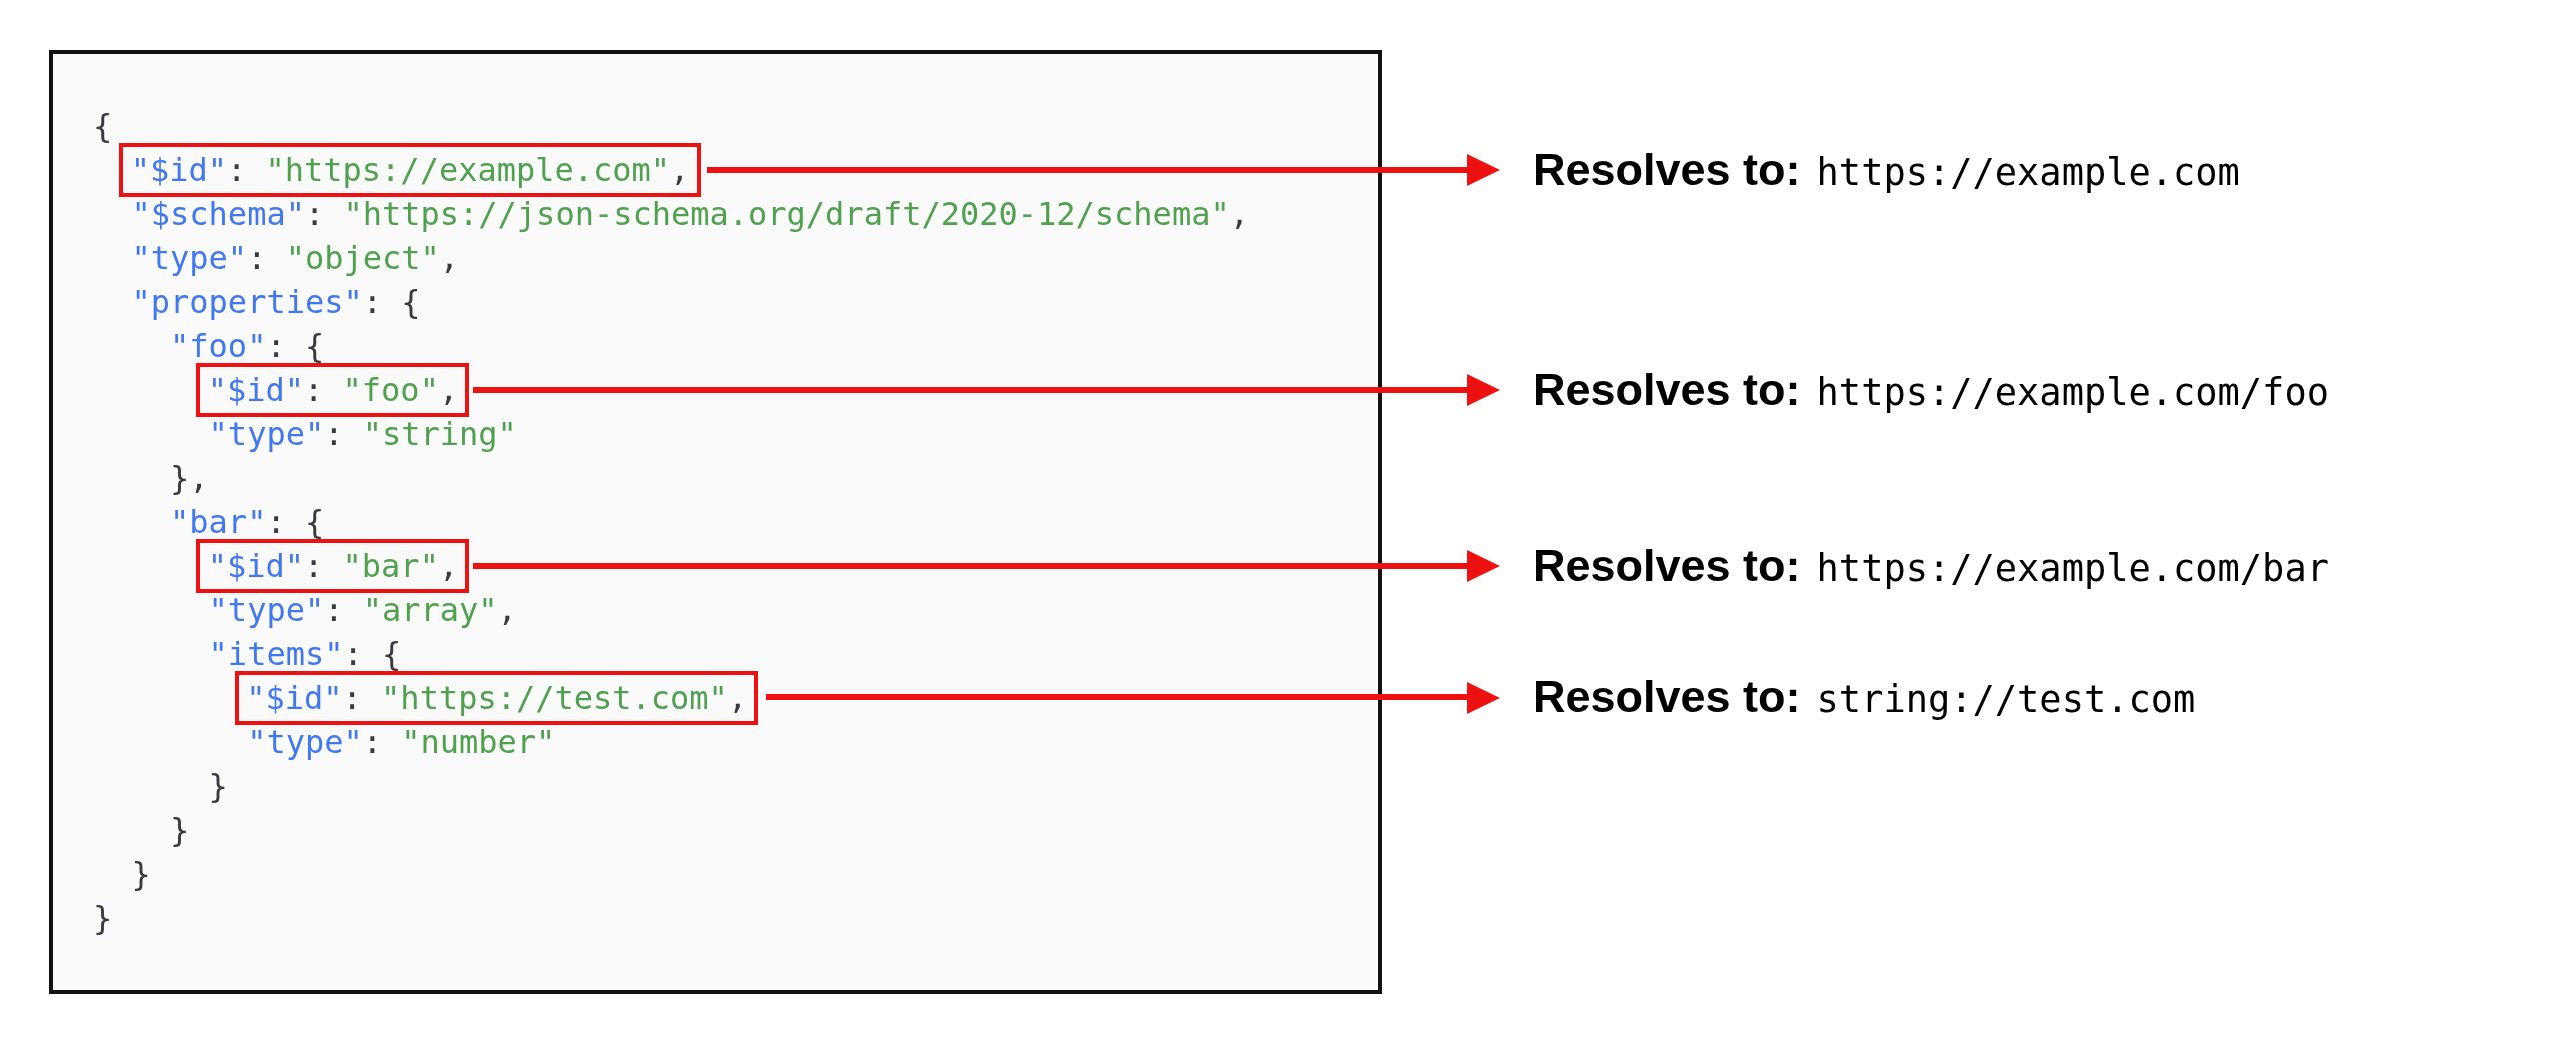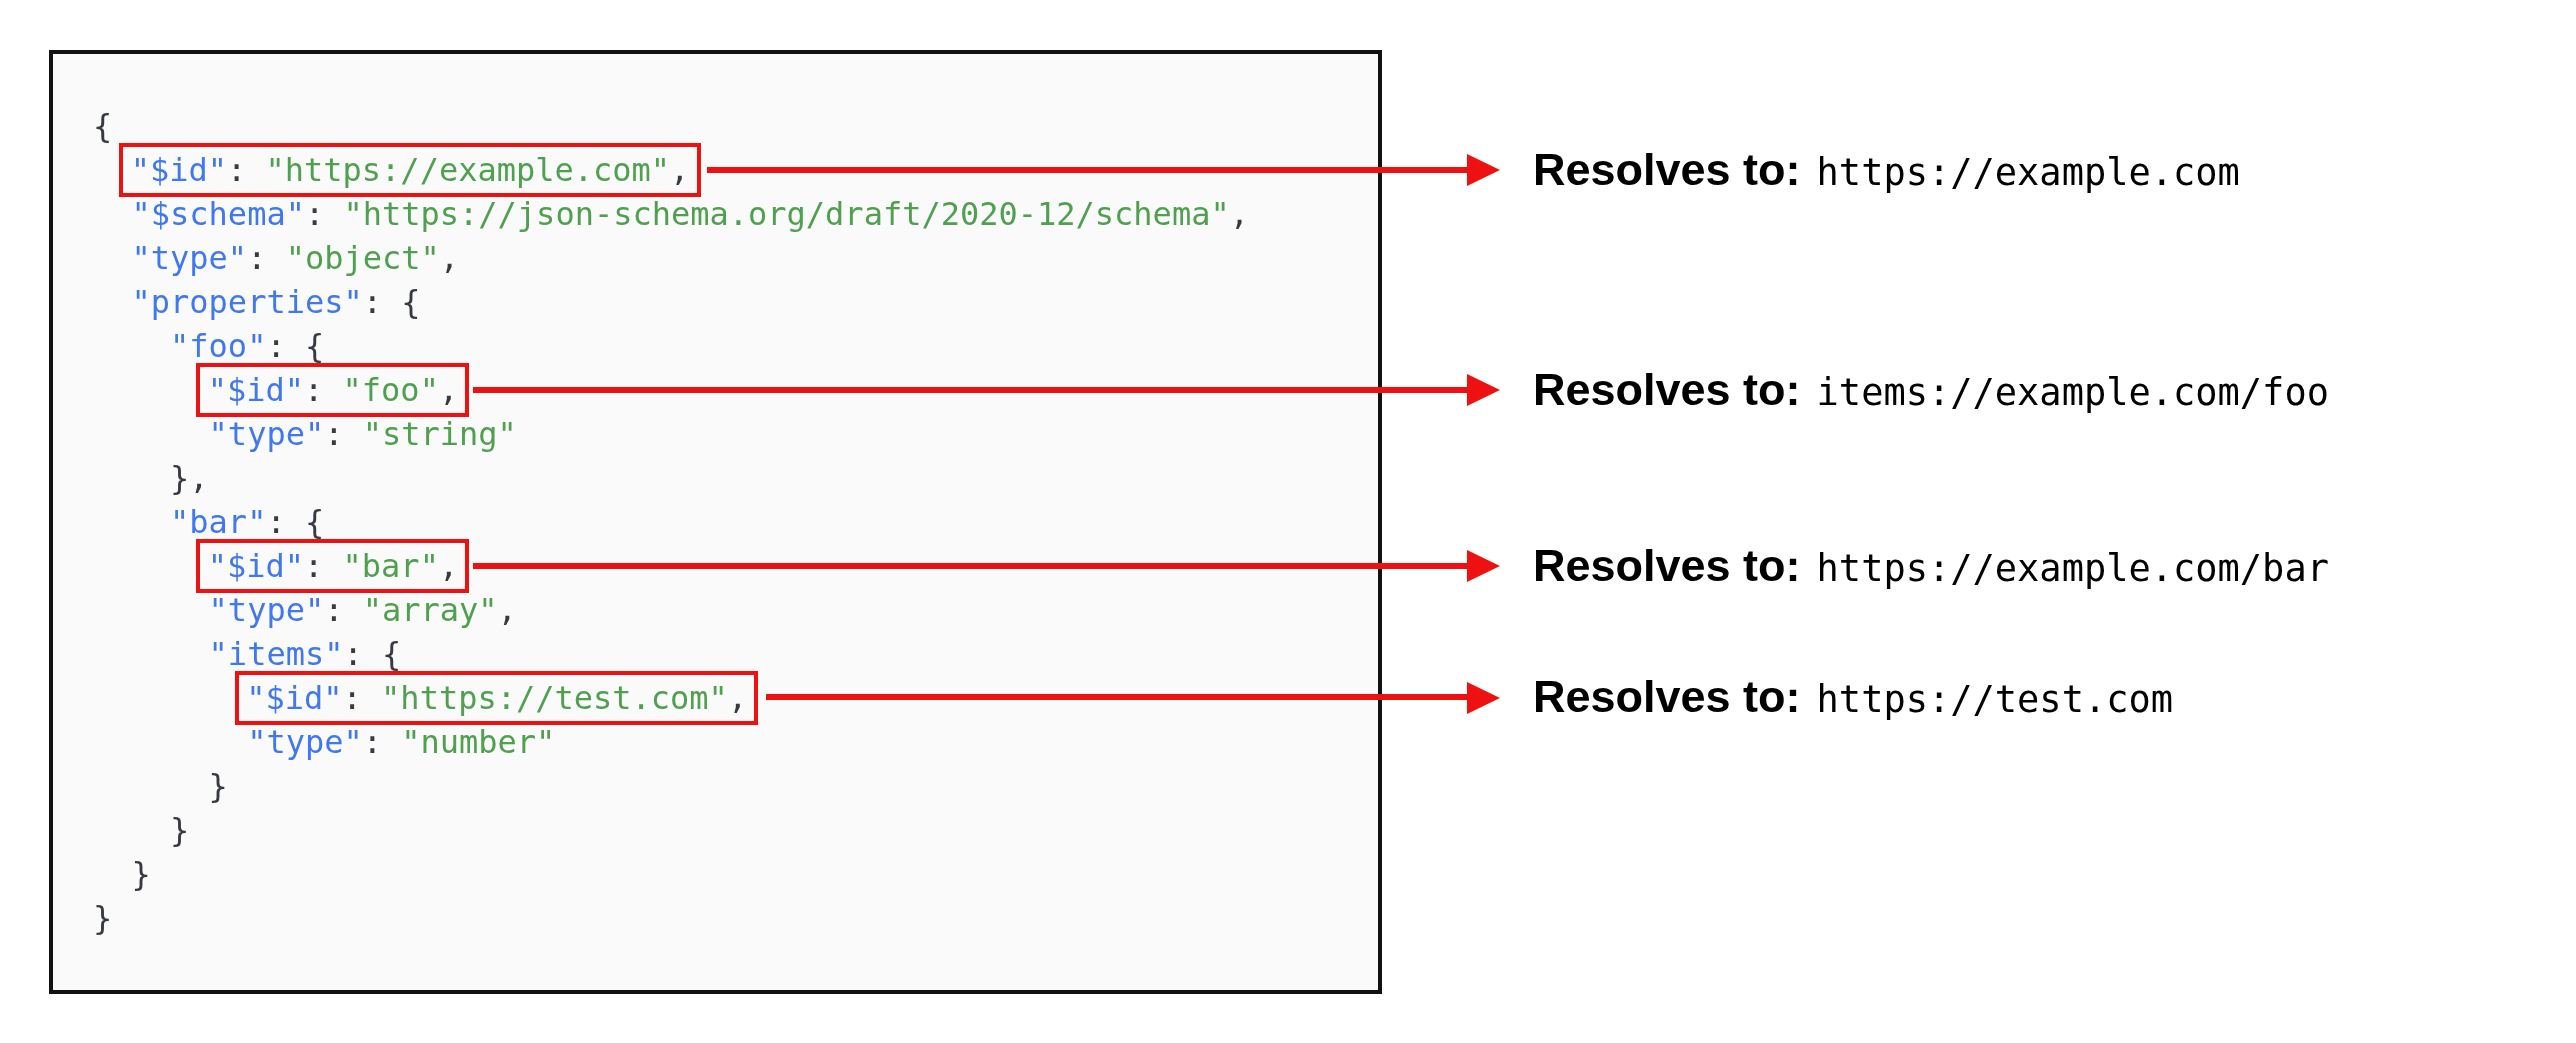--- a/index.html
+++ b/index.html
@@ -98,29 +98,29 @@
       <div class="arrow-shaft" style="top: 167px; left: 707px; width: 762px;"></div>
       <div class="arrow-head" style="left: 1467px; top: 154px;"></div>
       <div class="annotation-row" style="top: 170px;">
         <span class="annotation-label">Resolves to:</span>
         <span class="annotation-value">https://example.com</span>
       </div>
       <div class="arrow-shaft" style="top: 387px; left: 473px; width: 996px;"></div>
       <div class="arrow-head" style="left: 1467px; top: 374px;"></div>
       <div class="annotation-row" style="top: 390px;">
         <span class="annotation-label">Resolves to:</span>
-        <span class="annotation-value">items://example.com/foo</span>
+        <span class="annotation-value">https://example.com/foo</span>
       </div>
       <div class="arrow-shaft" style="top: 563px; left: 473px; width: 996px;"></div>
       <div class="arrow-head" style="left: 1467px; top: 550px;"></div>
       <div class="annotation-row" style="top: 566px;">
         <span class="annotation-label">Resolves to:</span>
         <span class="annotation-value">https://example.com/bar</span>
       </div>
       <div class="arrow-shaft" style="top: 694px; left: 766px; width: 703px;"></div>
       <div class="arrow-head" style="left: 1467px; top: 682px;"></div>
       <div class="annotation-row" style="top: 697px;">
         <span class="annotation-label">Resolves to:</span>
-        <span class="annotation-value">https://test.com</span>
+        <span class="annotation-value">string://test.com</span>
       </div>
     </div>
 </div>
 
 
 </body></html>

